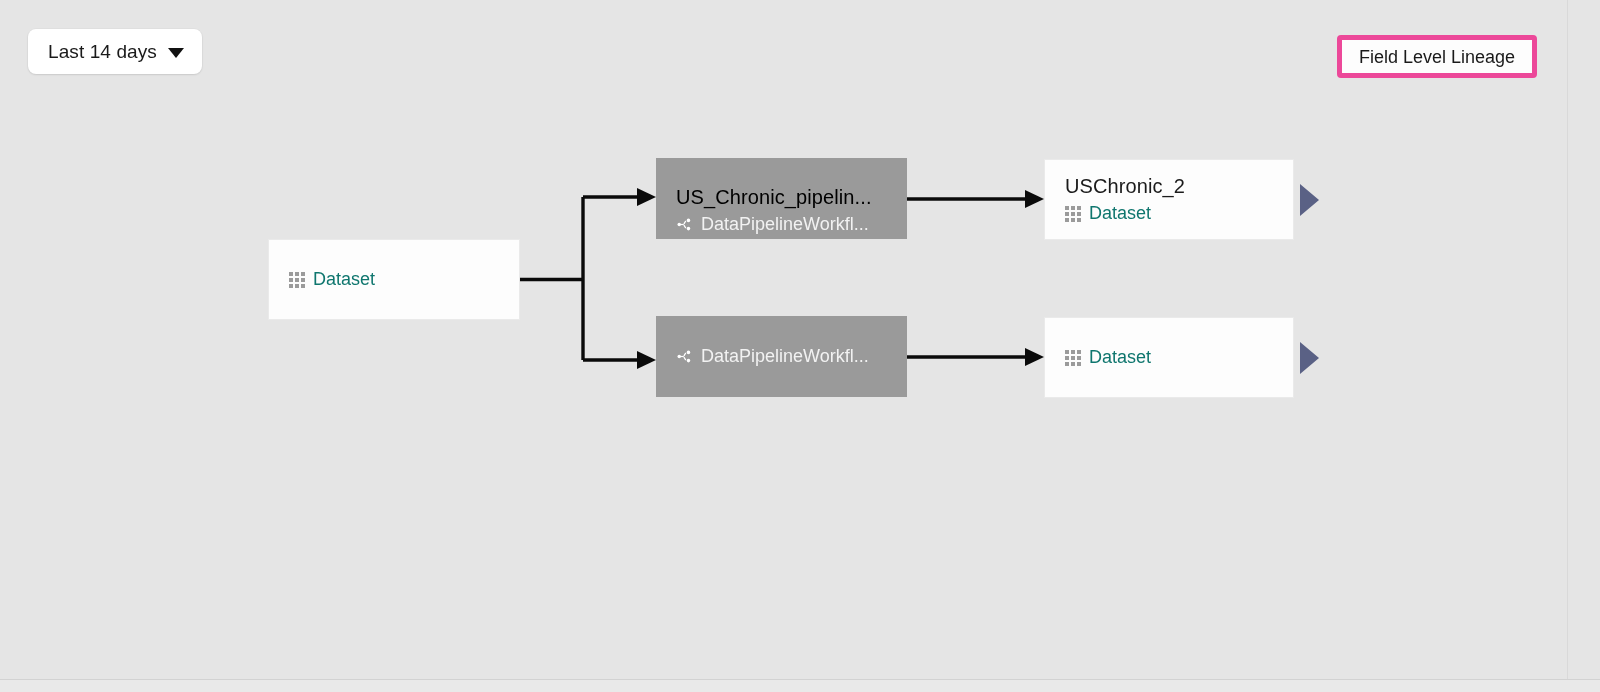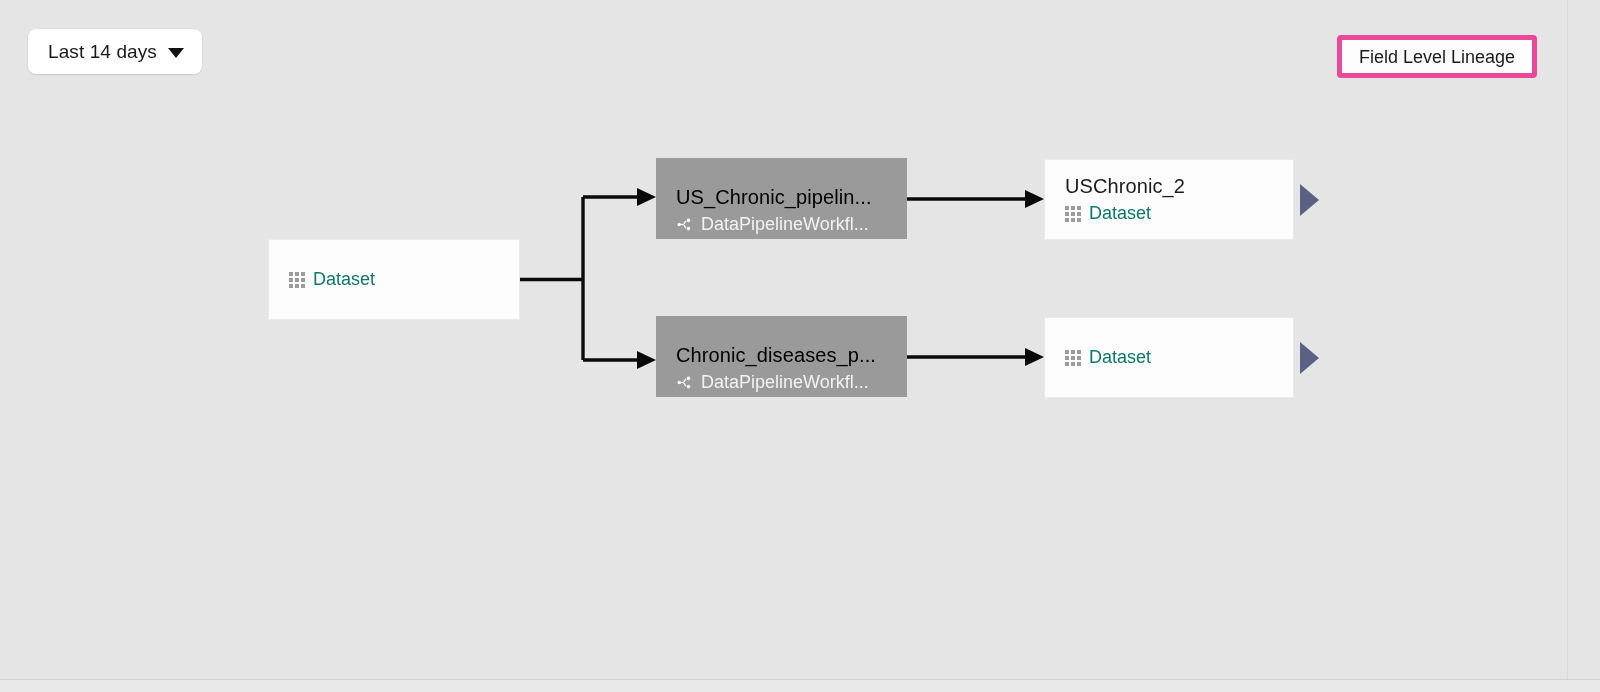--- a/index.html
+++ b/index.html
@@ -253,21 +253,20 @@
           <circle cx="4.6" cy="12" r="2.5"></circle>
           <circle cx="17.6" cy="6.2" r="2.5"></circle>
           <circle cx="17.6" cy="17.8" r="2.5"></circle>
         </g>
       </svg>
       <span class="node-subtitle">DataPipelineWorkfl...</span>
     </div>
   </div>
 
   <div class="node workflow" id="node-pipeline-bottom" style="left:656px; top:316px; width:251px; height:81px;">
-    <div class="node-title">Chronic_diseases_p...</div>
     <div class="node-subrow">
       <svg class="icon-workflow" viewBox="0 0 24 24" xmlns="http://www.w3.org/2000/svg">
         <g fill="none" stroke="#ffffff" stroke-width="1.7">
           <path d="M6.8 12 H11"></path>
           <path d="M14.2 7.2 C12.6 7.8 12.2 9.6 11.2 11.4"></path>
           <path d="M14.2 16.8 C12.6 16.2 12.2 14.4 11.2 12.6"></path>
         </g>
         <g fill="#ffffff" stroke="none">
           <circle cx="4.6" cy="12" r="2.5"></circle>
           <circle cx="17.6" cy="6.2" r="2.5"></circle>

